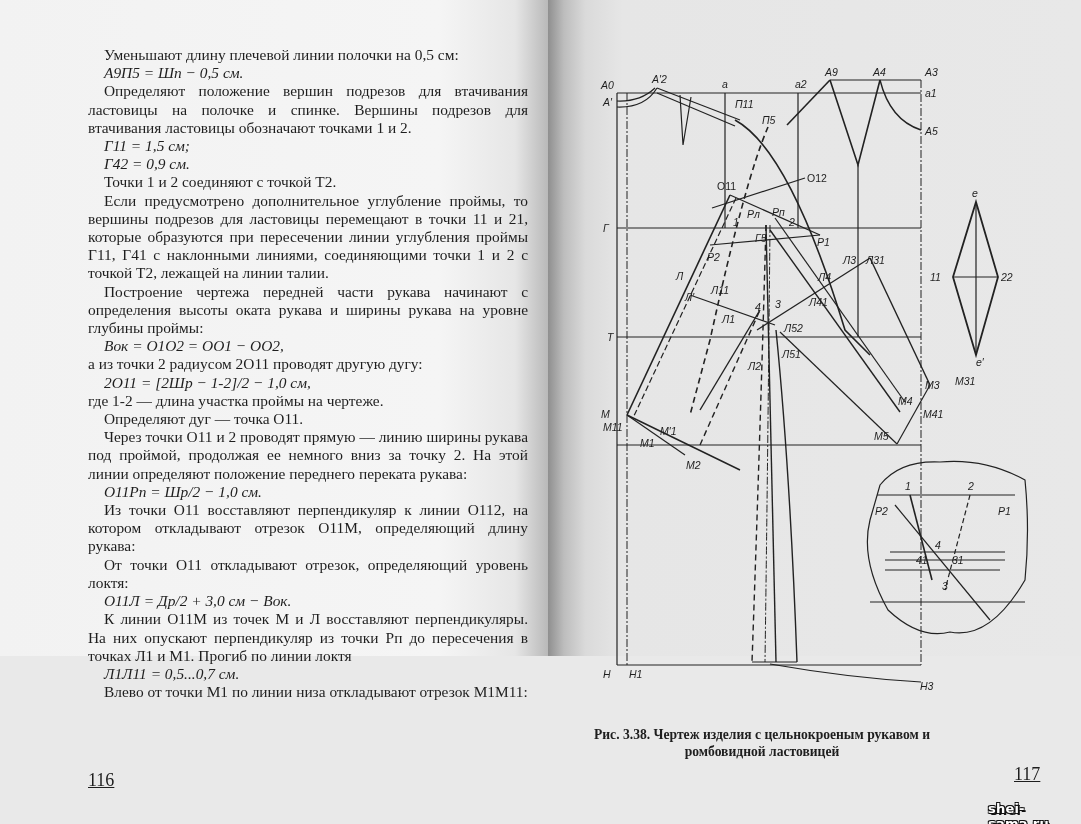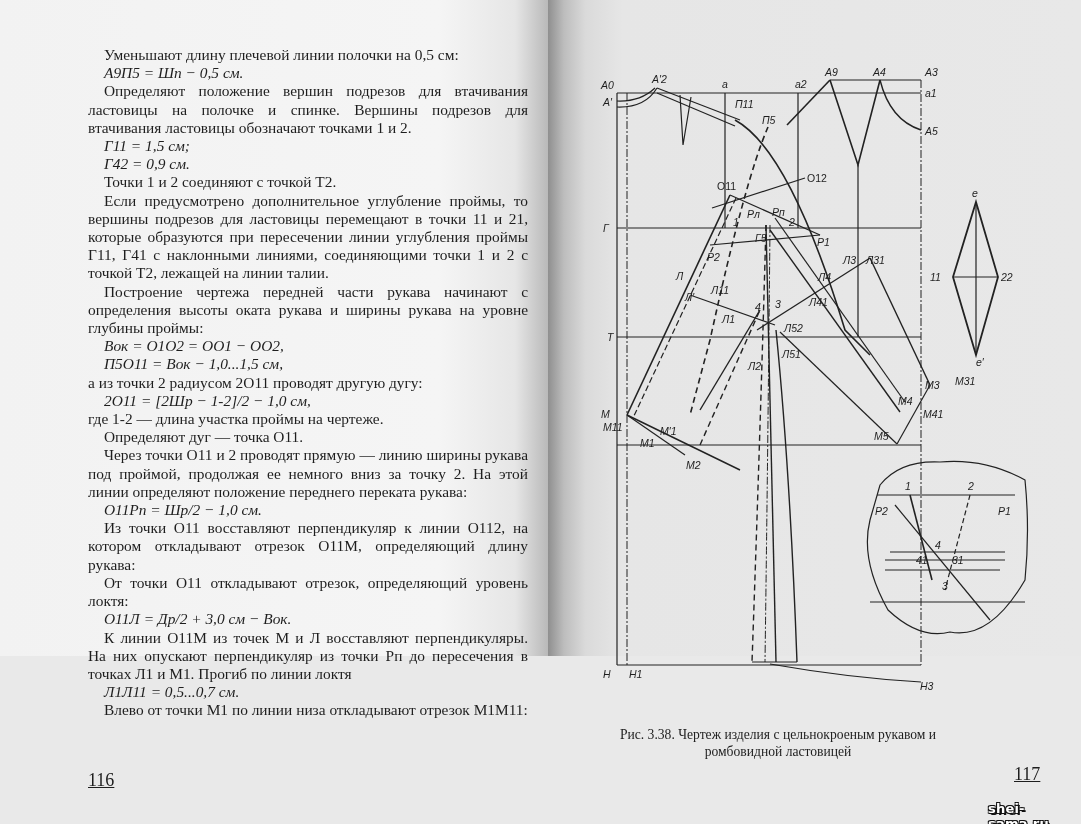--- a/index.html
+++ b/index.html
@@ -22,22 +22,22 @@
     position:absolute; left:88px; top:46px; width:440px;
     font-size:15.4px; line-height:18.2px; text-align:justify;
   }
   .text-block p { margin:0; }
   .ind { text-indent:16px; }
   .f { padding-left:16px; font-style:italic; }
   .page-num { position:absolute; font-size:18px;text-decoration:underline; }
   .pn-left { left:88px; top:770px; }
   .pn-right { left:1014px; top:764px; }
   .caption {
-    position:absolute; left:608px; top:726px; width:340px;
-    font-size:13.6px; line-height:17px; text-align:center;
+    position:absolute; left:592px; top:726px; width:340px;
+    font-size:13.6px; line-height:17px; text-align:center;font-weight:bold;
   }
   .watermark {
     position:absolute; left:988px; top:801px;
     font-family:"DejaVu Sans", sans-serif; font-weight:bold; font-size:13px;
     color:#fff; letter-spacing:0.2px;
     text-shadow:-1px -1px 0 #111,1px -1px 0 #111,-1px 1px 0 #111,1px 1px 0 #111,2px 2px 0 #111;
   }
   svg.drawing { position:absolute; left:0; top:0; }
   svg text { font-family:"Liberation Sans","DejaVu Sans",sans-serif; font-size:10.5px; fill:#1e1e1e; }
   svg .it { font-style:italic; }
@@ -49,21 +49,20 @@
   <div class="text-block" id="left-text">
       <p class="ind">Уменьшают длину плечевой линии полочки на 0,5 см:</p>
       <p class="f">А9П5 = Шп − 0,5 см.</p>
       <p class="ind">Определяют положение вершин подрезов для втачивания ластовицы на полочке и спинке. Вершины подрезов для втачивания ластовицы обозначают точками 1 и 2.</p>
       <p class="f">Г11 = 1,5 см;</p>
       <p class="f">Г42 = 0,9 см.</p>
       <p class="ind">Точки 1 и 2 соединяют с точкой Т2.</p>
       <p class="ind">Если предусмотрено дополнительное углубление проймы, то вершины подрезов для ластовицы перемещают в точки 11 и 21, которые образуются при пересечении линии углубления проймы Г11, Г41 с наклонными линиями, соединяющими точки 1 и 2 с точкой Т2, лежащей на линии талии.</p>
       <p class="ind">Построение чертежа передней части рукава начинают с определения высоты оката рукава и ширины рукава на уровне глубины проймы:</p>
       <p class="f">Вок = О1О2 = ОО1 − ОО2,</p>
-      <p class="f">П5О11 = Вок − 1,0...1,5 см,</p>
       <p class="">а из точки 2 радиусом 2О11 проводят другую дугу:</p>
       <p class="f">2О11 = [2Шр − 1-2]/2 − 1,0 см,</p>
       <p class="">где 1-2 — длина участка проймы на чертеже.</p>
       <p class="ind">Определяют дуг — точка О11.</p>
       <p class="ind">Через точки О11 и 2 проводят прямую — линию ширины рукава под проймой, продолжая ее немного вниз за точку 2. На этой линии определяют положение переднего переката рукава:</p>
       <p class="f">О11Рп = Шр/2 − 1,0 см.</p>
       <p class="ind">Из точки О11 восставляют перпендикуляр к линии О112, на котором откладывают отрезок О11М, определяющий длину рукава:</p>
       <p class="ind">От точки О11 откладывают отрезок, определяющий уровень локтя:</p>
       <p class="f">О11Л = Др/2 + 3,0 см − Вок.</p>
       <p class="ind">К линии О11М из точек М и Л восставляют перпендикуляры. На них опускают перпендикуляр из точки Рп до пересечения в точках Л1 и М1. Прогиб по линии локтя</p>

